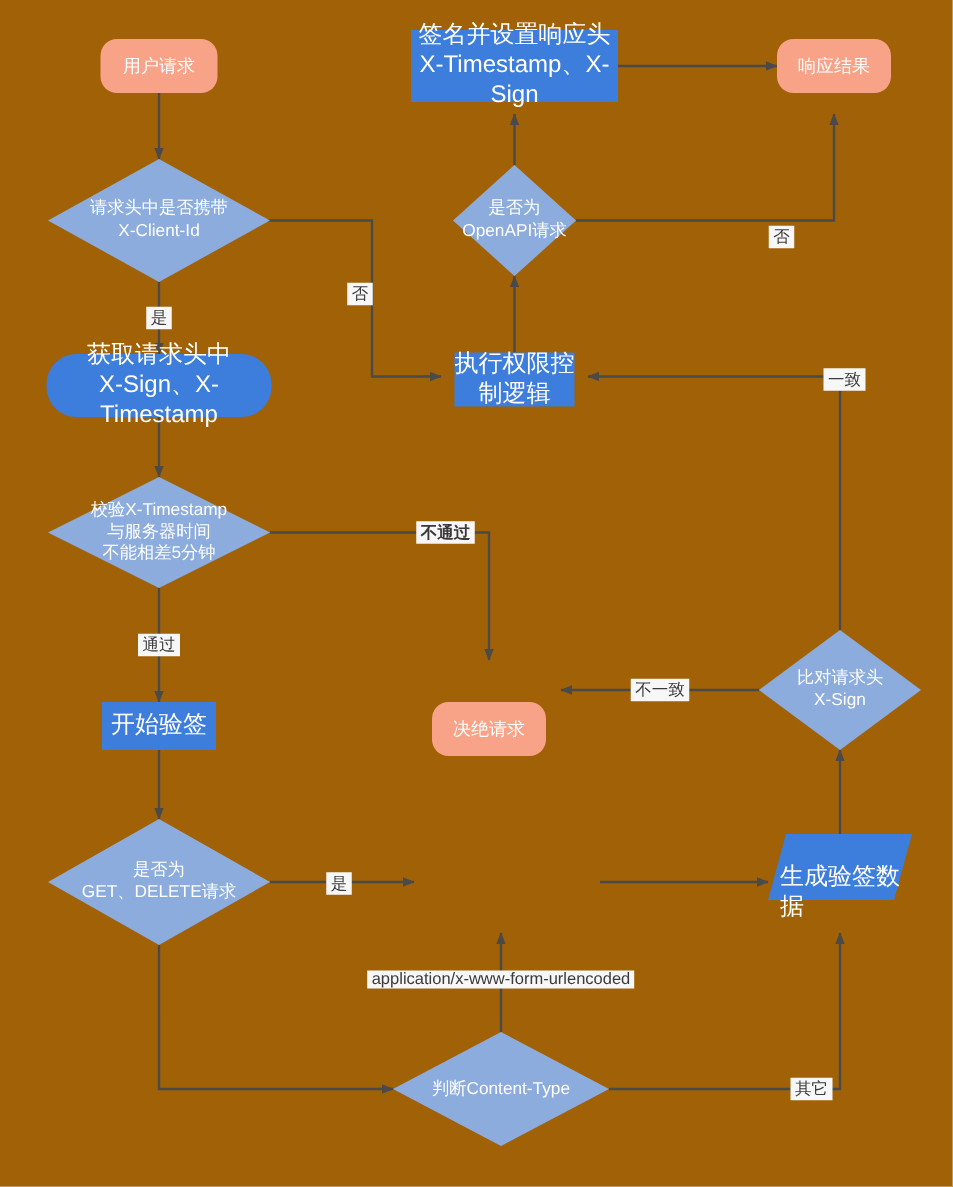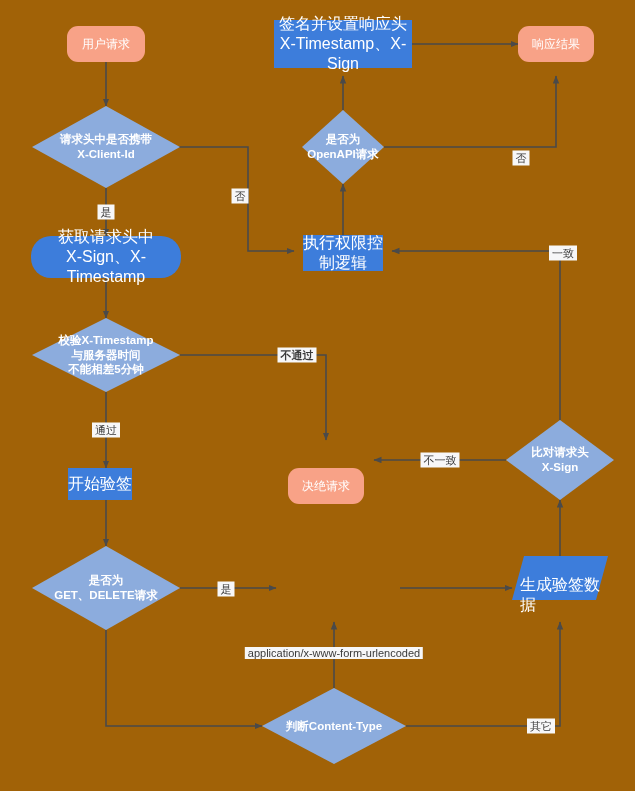--- a/index.html
+++ b/index.html
@@ -65,21 +65,20 @@
     height: 100%;
     display: flex;
     align-items: center;
     justify-content: center;
     text-align: center;
     color: #ffffff;
     font-size: 11.5px;
     line-height: 1.3;
     white-space: pre-line;
     pointer-events: none;
-    font-weight: bold;
   }
   .node-data-wrap {
     position: absolute;
     z-index: 3;
   }
   .node-data-wrap svg {
     position: absolute;
     left: 0;
     top: 0;
   }
@@ -172,21 +171,21 @@
 
   <div class="node node-terminal" style="left:518px; top:26px; width:76px; height:36px;">
     <span>响应结果</span>
   </div>
 
   <div class="node node-process" style="left:31px; top:236px; width:150px; height:42px;border-radius:20px;">
     <span>获取请求头中
 X-Sign、X-Timestamp</span>
   </div>
 
-  <div class="node node-process" style="left:68px; top:468px; width:64px; height:32px;">
+  <div class="node node-process" style="left:68px; top:468px; width:76px; height:32px;">
     <span>开始验签</span>
   </div>
 
 
   <div class="node node-process" style="left:303px; top:235px; width:80px; height:36px;">
     <span>执行权限控
 制逻辑</span>
   </div>
 
   <div class="node node-process" style="left:274px; top:20px; width:138px; height:48px;">

